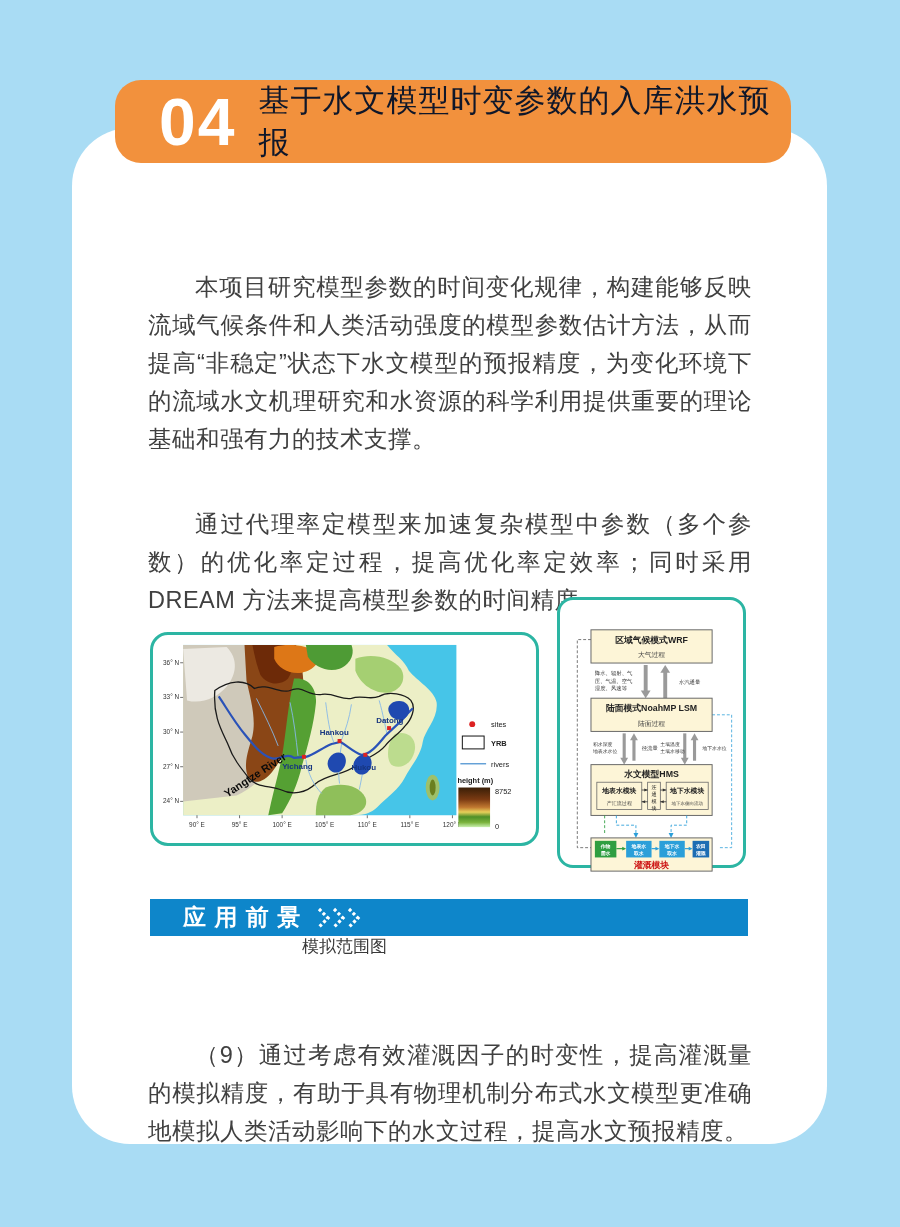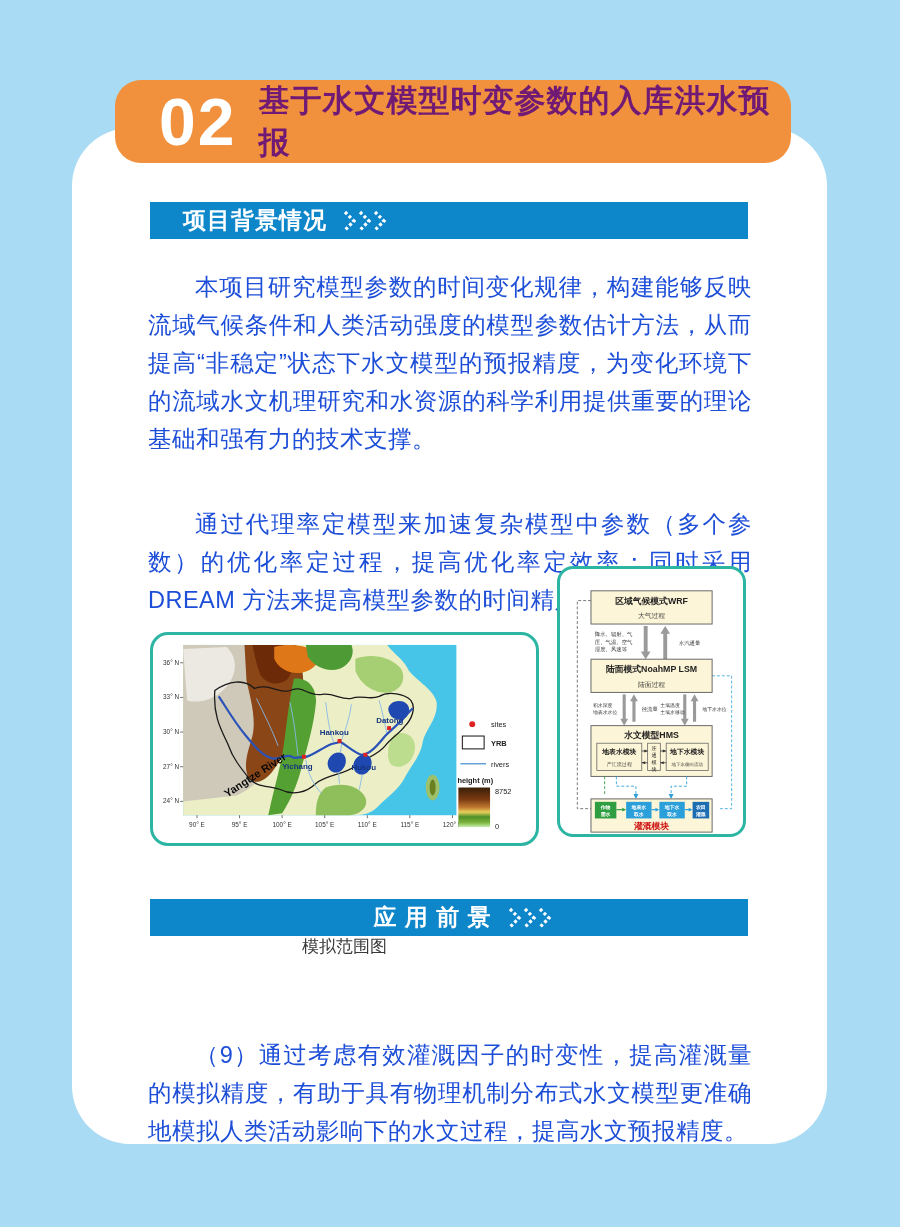--- a/index.html
+++ b/index.html
@@ -2,59 +2,49 @@
 <html><head>
 <meta charset="utf-8">
 <style>
   html,body{margin:0;padding:0;}
   body{width:900px;height:1227px;font-family:"Liberation Sans","DejaVu Sans",sans-serif;}
   .screen{position:relative;width:900px;height:1227px;background:#a9dcf4;overflow:hidden;}
   .card{position:absolute;left:72px;top:128px;width:755px;height:1016px;background:#ffffff;border-radius:58px;}
   .cloud-bump{position:absolute;background:#ffffff;border-radius:50%;}
   .banner{position:absolute;left:115px;top:80px;width:676px;height:83px;background:#f2913d;border-radius:26px;display:flex;align-items:center;}
   .banner-number{font-size:66px;font-weight:bold;color:#ffffff;margin-left:44px;letter-spacing:2px;}
-  .banner-title{font-size:31px;font-weight:bold;color:#701a75;margin-left:22px;letter-spacing:1px;}
+  .banner-title{font-size:31px;font-weight:normal;color:#0f172a;margin-left:22px;letter-spacing:1px;}
   .section-bar{position:absolute;left:150px;width:598px;height:37px;display:flex;align-items:center;}
   .section-bar.blue{background:#0e86ca;}
   .section-bar.teal{background:#12b3a1;}
   .section-heading{color:#ffffff;font-size:23px;font-weight:bold;margin-left:33px;letter-spacing:1px;}
   .chevrons{margin-left:14px;display:flex;align-items:center;}
-  .para{position:absolute;left:148px;width:604px;font-size:23.5px;line-height:38px;color:#1d4ed8;text-indent:2em;letter-spacing:0.5px;text-align:justify;}
+  .para{position:absolute;left:148px;width:604px;font-size:23.5px;line-height:38px;color:#404040;text-indent:2em;letter-spacing:0.5px;text-align:justify;}
   .fig{position:absolute;background:#ffffff;border:3px solid #2cb5a3;box-sizing:border-box;}
   .fig-map{left:150px;top:632px;width:389px;height:214px;border-radius:18px;padding:4px 3px;}
-  .fig-model{left:557px;top:566px;width:189px;height:271px;border-radius:16px;padding:14px 2px;}
+  .fig-model{left:557px;top:597px;width:189px;height:271px;border-radius:16px;padding:22px 2px;}
   .caption{position:absolute;font-size:17px;color:#3a3a3a;text-align:center;}
   .cap-map{left:150px;top:891px;width:389px;margin-top:44px;}
   .cap-model{left:557px;top:855px;width:189px;margin-top:44px;}
   svg text{font-family:"Liberation Sans","DejaVu Sans",sans-serif;}
 </style>
 </head>
 <body>
 
 <div class="screen">
 
   <div class="card"></div>
   <div class="cloud-bump" style="left:78px;top:150px;width:90px;height:90px;"></div>
   <div class="cloud-bump" style="left:150px;top:132px;width:120px;height:100px;"></div>
 
   <div class="banner">
-    <span class="banner-number">02</span>
+    <span class="banner-number">04</span>
     <span class="banner-title">基于水文模型时变参数的入库洪水预报</span>
   </div>
 
-  <div class="section-bar blue" style="top:202px;">
-    <span class="section-heading">项目背景情况</span>
-    <span class="chevrons">
-      <svg width="52" height="24" viewBox="0 0 52 24">
-        <polyline points="4,3 13,12 4,21" fill="none" stroke="#ffffff" stroke-width="3.2" stroke-dasharray="3 2.4"></polyline>
-        <polyline points="19,3 28,12 19,21" fill="none" stroke="#ffffff" stroke-width="3.2" stroke-dasharray="3 2.4"></polyline>
-        <polyline points="34,3 43,12 34,21" fill="none" stroke="#ffffff" stroke-width="3.2" stroke-dasharray="3 2.4"></polyline>
-      </svg>
-    </span>
-  </div>
   <p class="para" style="top:244px;">本项目研究模型参数的时间变化规律，构建能够反映流域气候条件和人类活动强度的模型参数估计方法，从而提高“非稳定”状态下水文模型的预报精度，为变化环境下的流域水文机理研究和水资源的科学利用提供重要的理论基础和强有力的技术支撑。</p>
 
   <p class="para" style="top:481px;">通过代理率定模型来加速复杂模型中参数（多个参数）的优化率定过程，提高优化率定效率；同时采用 DREAM 方法来提高模型参数的时间精度。</p>
 
   <div class="fig fig-map">
     <svg width="379" height="200" viewBox="0 0 380 202">
 
       <rect x="26" y="6" width="276" height="172" fill="#46c5e8"></rect>
 
       <path d="M26,6 L232,6 C240,16 250,22 254,32 C262,42 280,52 282,64 C284,80 270,92 268,104 C266,118 256,128 250,140 C244,152 232,160 222,170 C216,176 208,178 200,178 L26,178 Z" fill="#ecefc6"></path>
@@ -239,21 +229,21 @@
       <polygon points="62,232 58,230 58,234" fill="#2f9e41"></polygon>
       <line x1="88" y1="232" x2="94" y2="232" stroke="#2b9fd9" stroke-width="1.2"></line>
       <polygon points="96,232 92,230 92,234" fill="#2b9fd9"></polygon>
       <line x1="122" y1="232" x2="128" y2="232" stroke="#2b9fd9" stroke-width="1.2"></line>
       <polygon points="130,232 126,230 126,234" fill="#2b9fd9"></polygon>
       <text x="88" y="252" font-size="9" font-weight="bold" fill="#cc1111" text-anchor="middle">灌溉模块</text>
     </svg>
   </div>
   <div class="caption cap-model">陆面-水文模型示意图</div>
 
-  <div class="section-bar blue" style="top:899px;justify-content:center;">
+  <div class="section-bar blue" style="top:899px;">
     <span class="section-heading">应 用 前 景</span>
     <span class="chevrons">
       <svg width="52" height="24" viewBox="0 0 52 24">
         <polyline points="4,3 13,12 4,21" fill="none" stroke="#ffffff" stroke-width="3.2" stroke-dasharray="3 2.4"></polyline>
         <polyline points="19,3 28,12 19,21" fill="none" stroke="#ffffff" stroke-width="3.2" stroke-dasharray="3 2.4"></polyline>
         <polyline points="34,3 43,12 34,21" fill="none" stroke="#ffffff" stroke-width="3.2" stroke-dasharray="3 2.4"></polyline>
       </svg>
     </span>
   </div>
   <p class="para" style="top:1012px;">（9）通过考虑有效灌溉因子的时变性，提高灌溉量的模拟精度，有助于具有物理机制分布式水文模型更准确地模拟人类活动影响下的水文过程，提高水文预报精度。</p>

